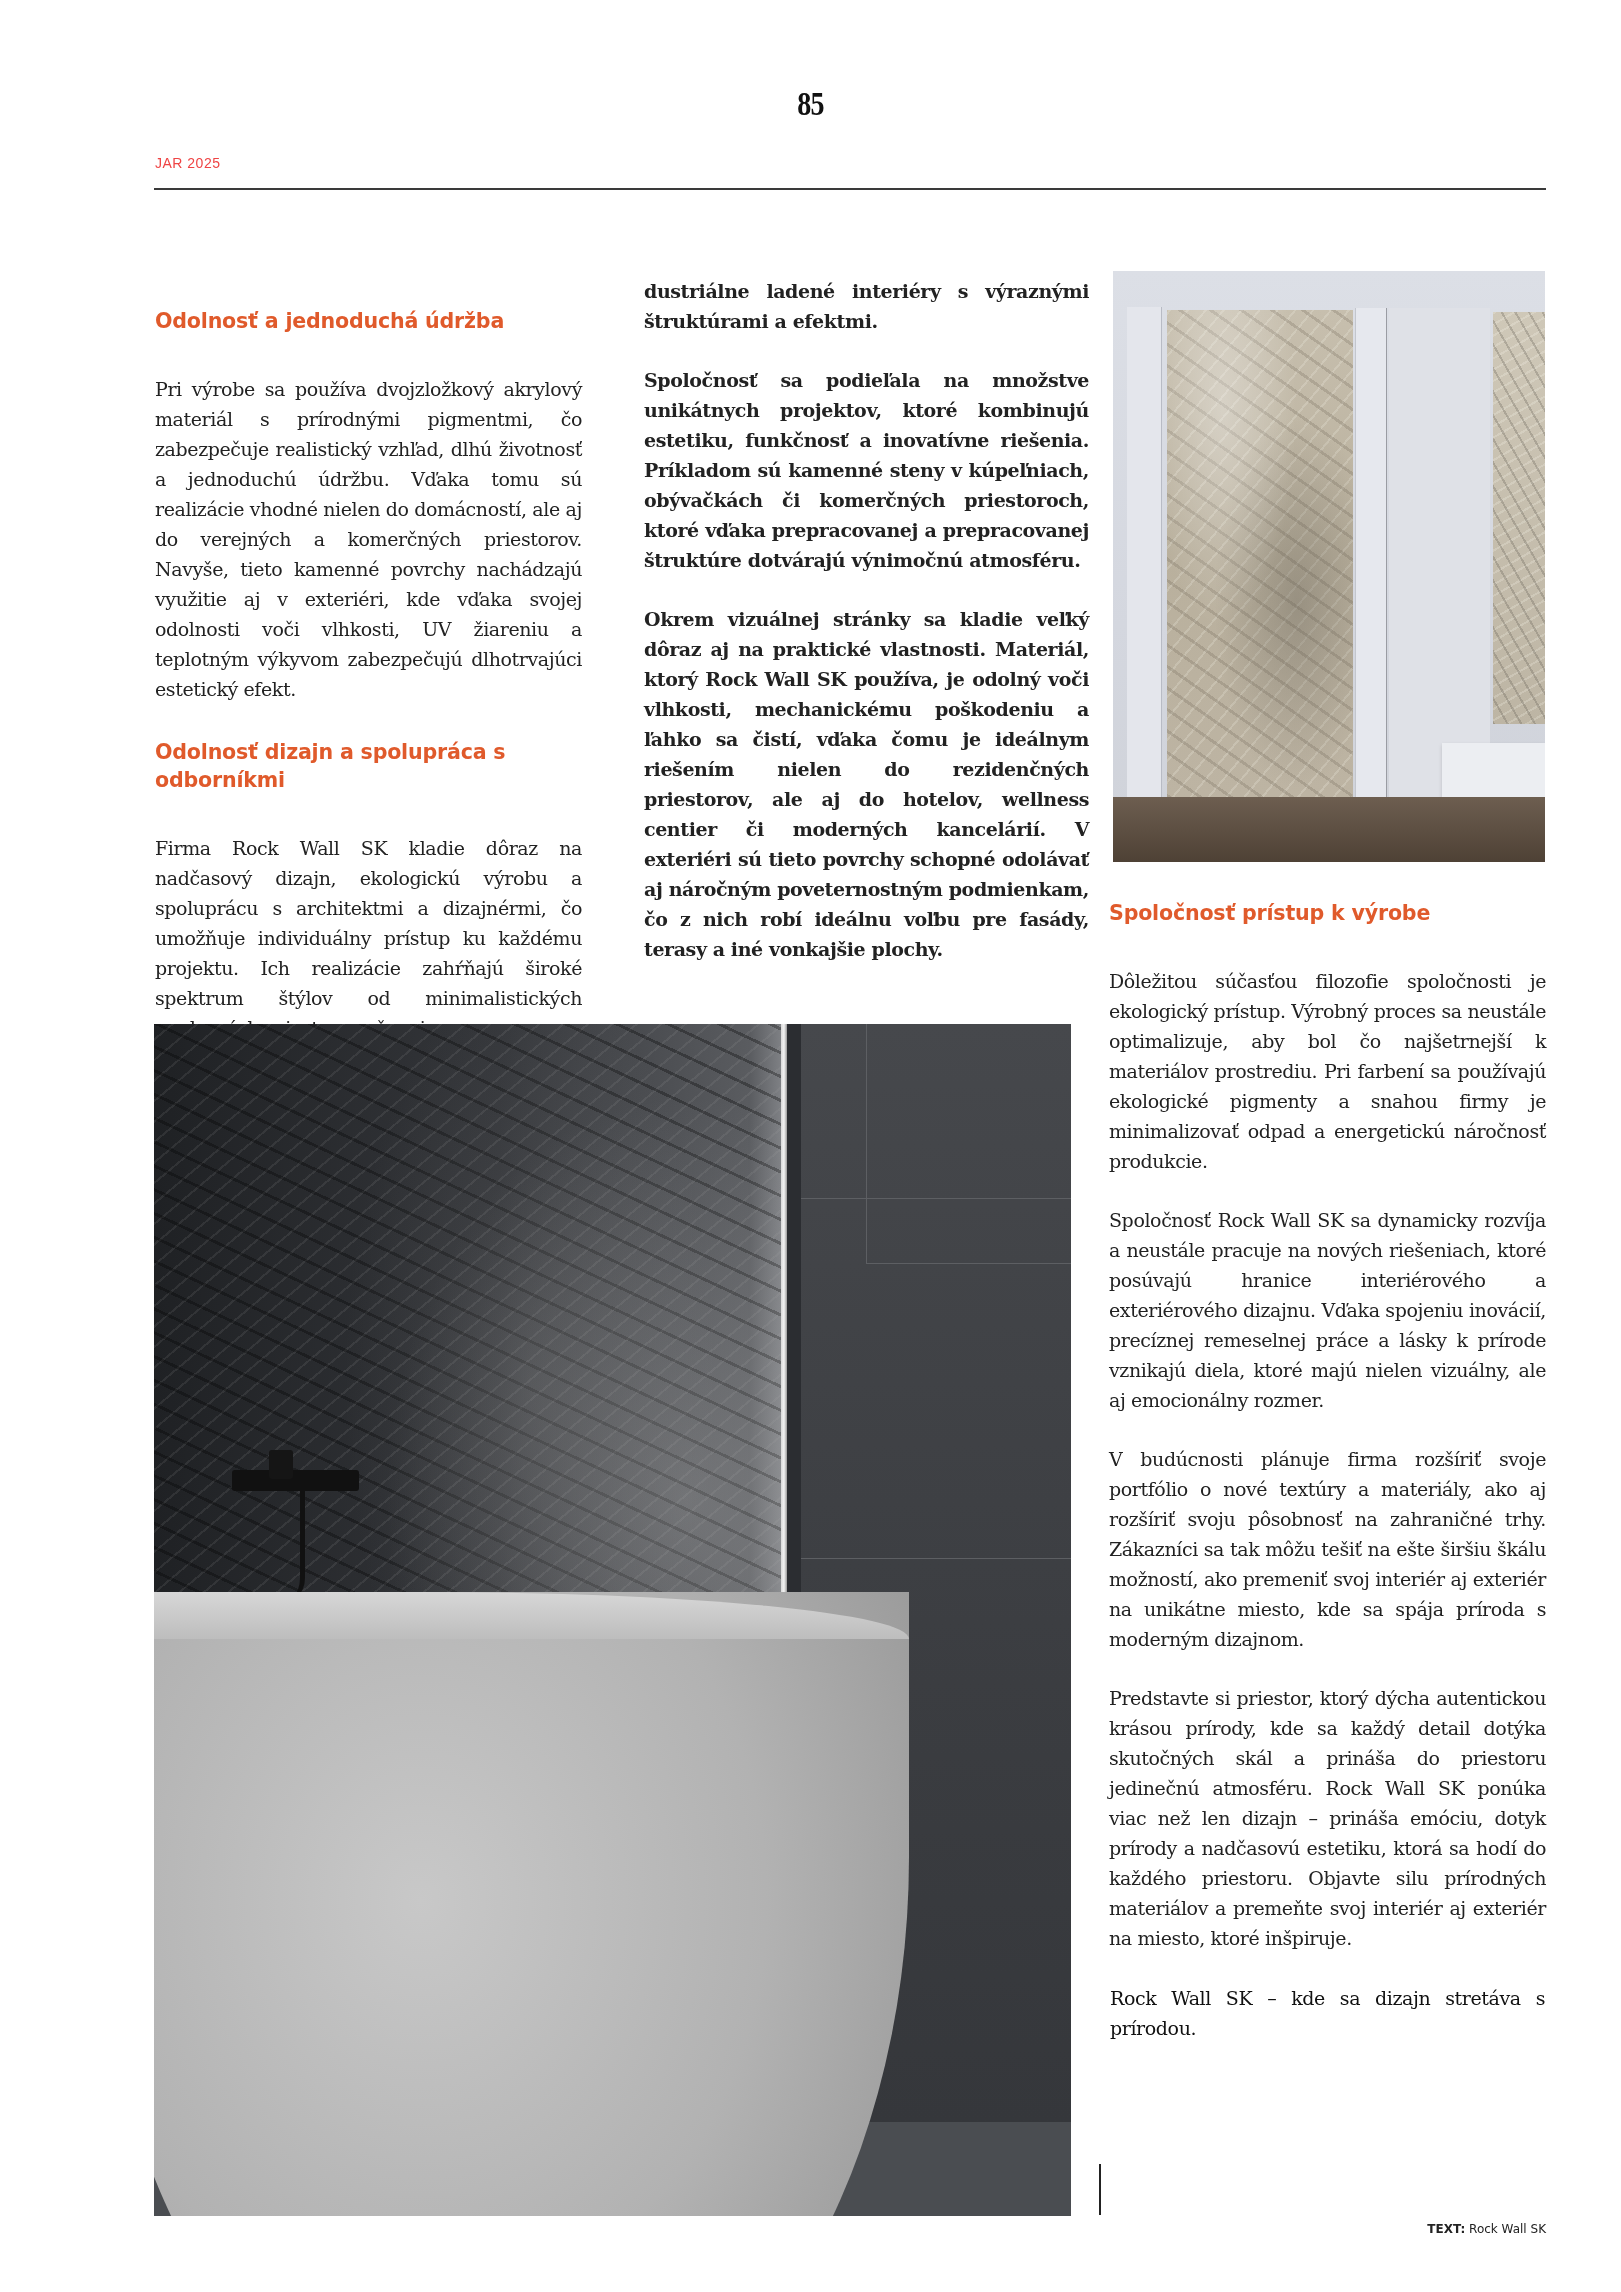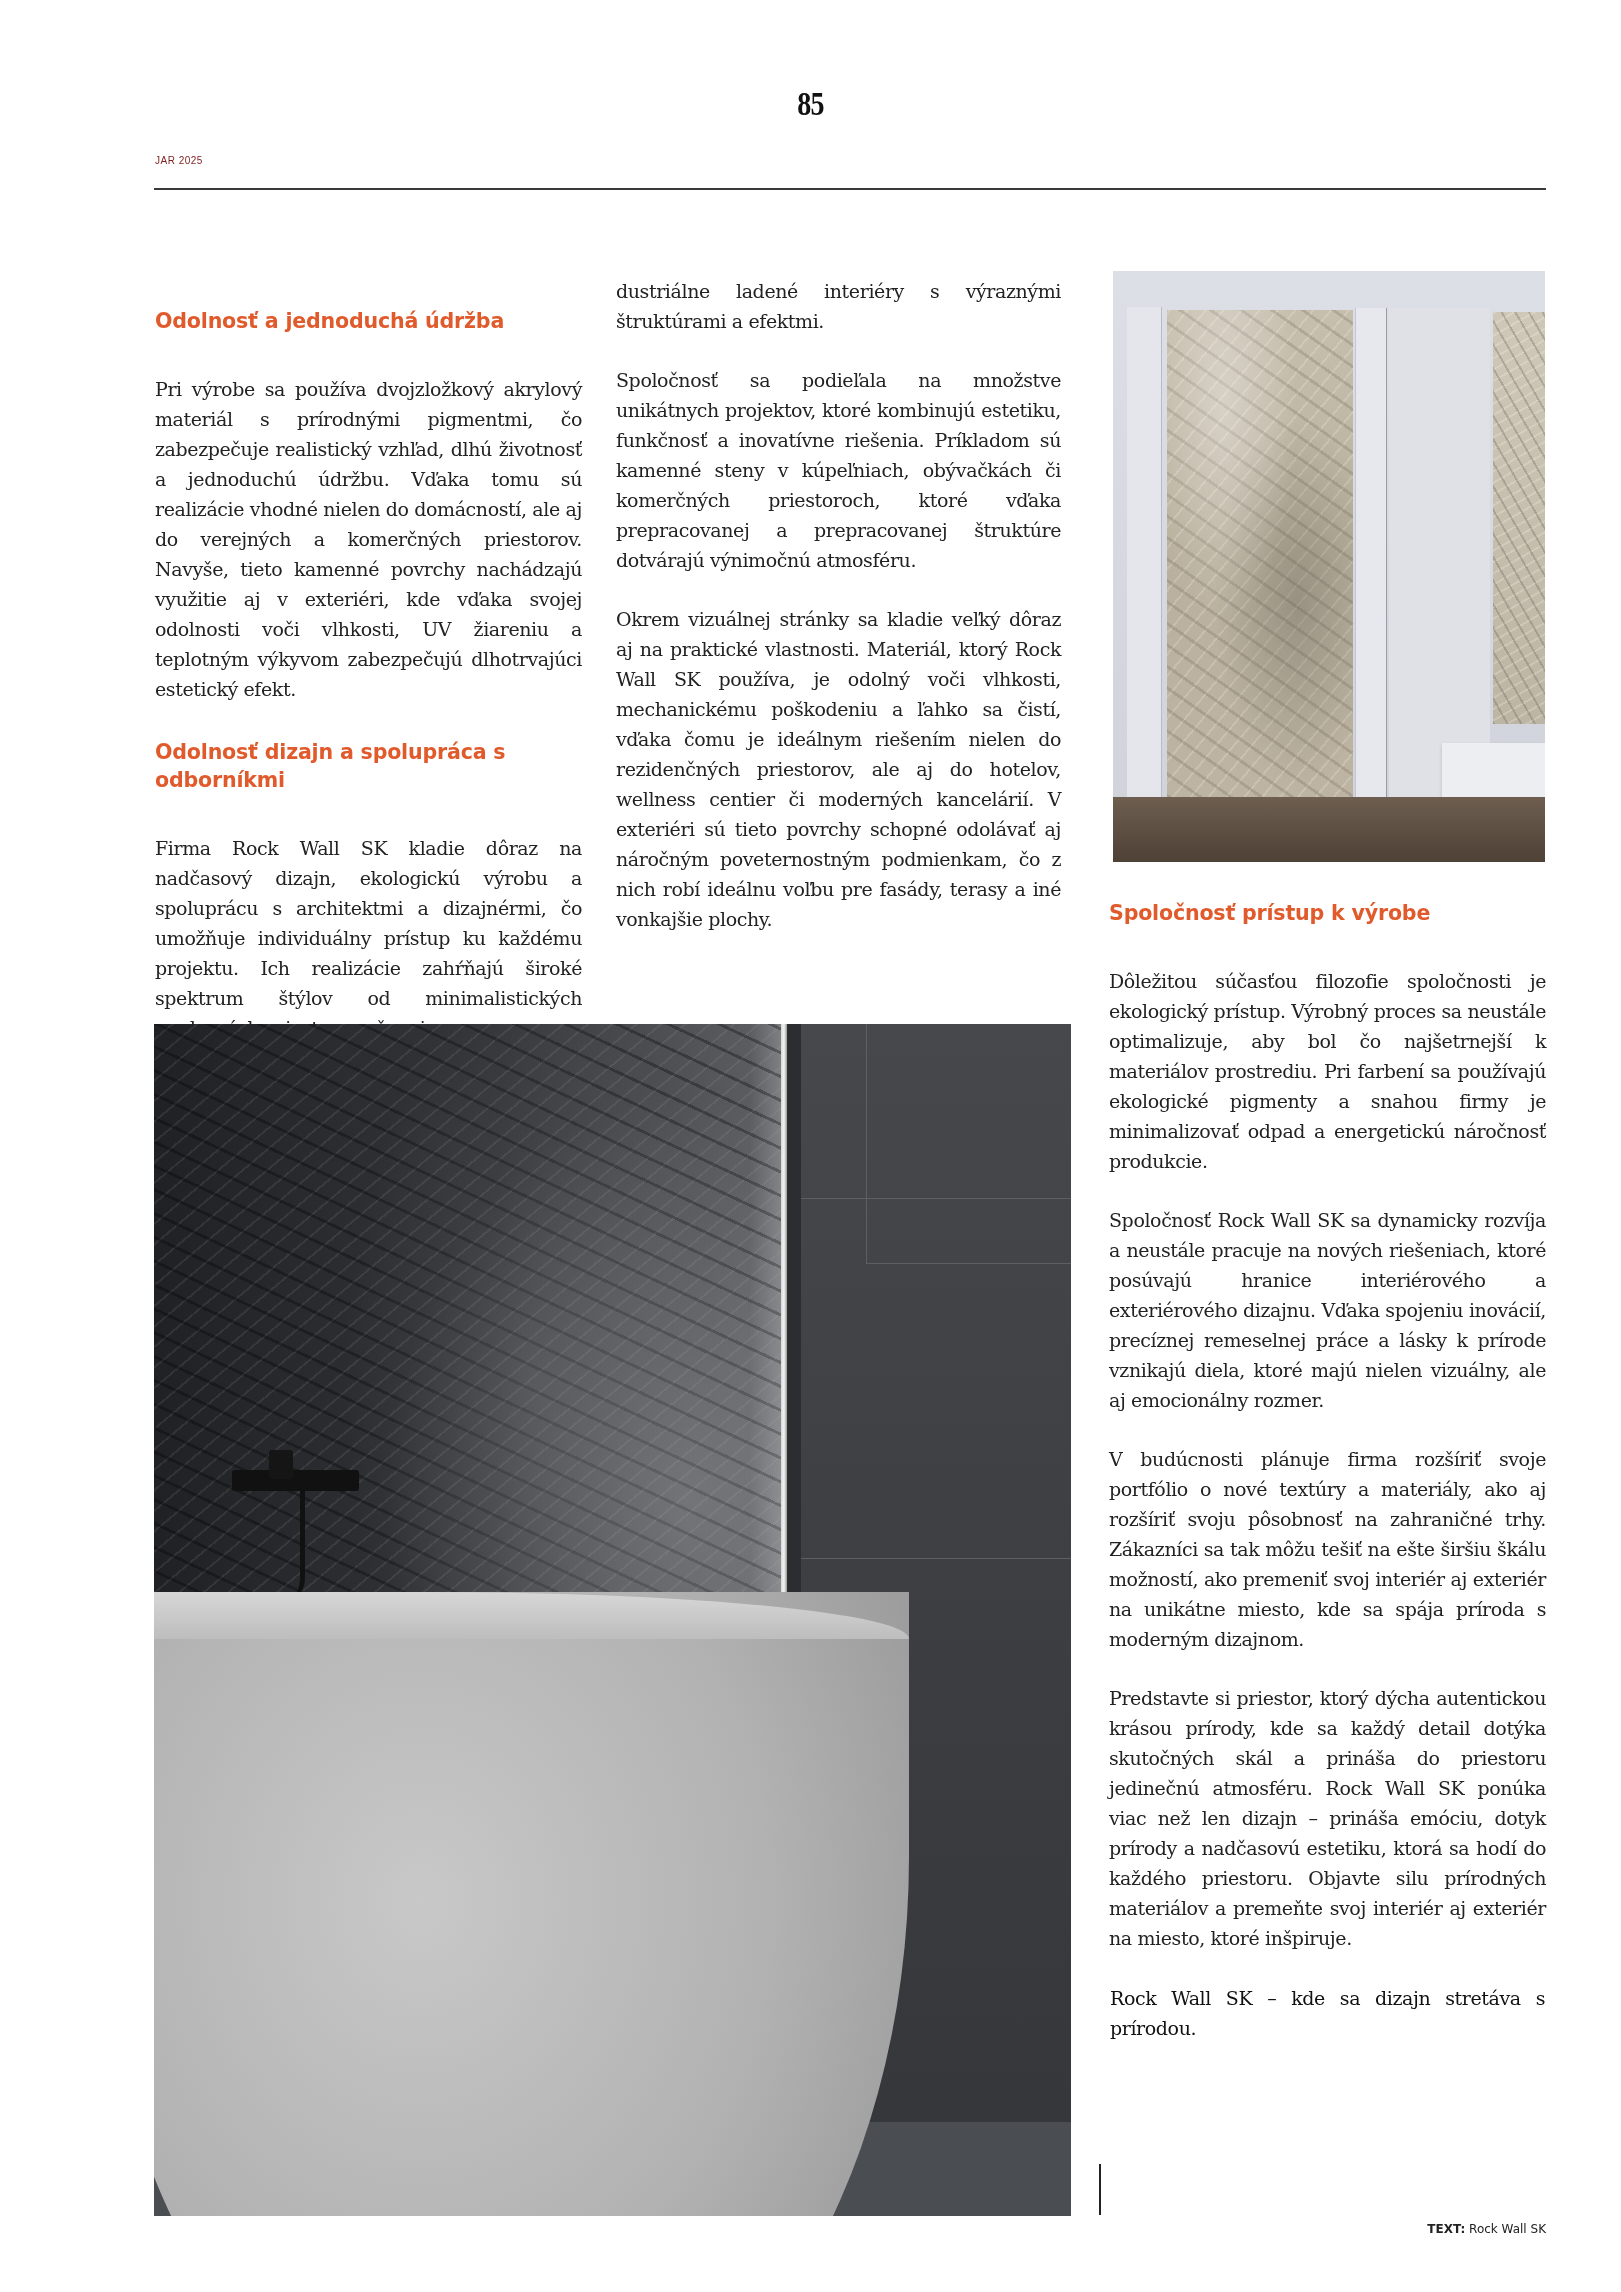--- a/index.html
+++ b/index.html
@@ -5,29 +5,29 @@
     html, body { margin: 0; padding: 0; background: #ffffff; }
     body { width: 1621px; height: 2293px; position: relative; overflow: hidden; color: #1c1c1c; }
 
     .page-number {
       position: absolute; left: 0; width: 1621px; top: 86px; text-align: center;
       font-family: "Liberation Serif", serif; font-weight: bold; font-size: 33px;
       letter-spacing: -1px; color: #111; transform: scaleX(0.85);
     }
     .issue {
       position: absolute; left: 155px; top: 155px;
-      font-family: "Liberation Sans", sans-serif; font-size: 10px; letter-spacing: 0.5px; color: #7f1d1d;
+      font-family: "Liberation Sans", sans-serif; font-size: 14px; letter-spacing: 0.5px; color: #ef4444;
     }
     .header-rule {
       position: absolute; left: 154px; top: 188px; width: 1392px; height: 2px; background: #3a3a3a;
     }
 
     .col { position: absolute; font-family: "DejaVu Serif", serif; }
     .col1 { left: 155px; top: 276px; width: 427px; margin-top: 32px; }
-    .col2 { left: 616px; top: 276px; width: 445px; }
+    .col2 { left: 644px; top: 276px; width: 445px; font-weight: bold; }
     .col3 { left: 1109px; top: 900px; width: 437px; }
 
     h3.sub {
       margin: 0; font-family: "DejaVu Sans", sans-serif; font-weight: bold; font-size: 20.6px;
       line-height: 27.4px; color: #e05a2b; letter-spacing: -0.2px;
     }
     p.body {
       margin: 0; font-size: 19px; line-height: 30px; text-align: justify; color: #222;
       letter-spacing: -0.4px; hyphens: manual;
     }

